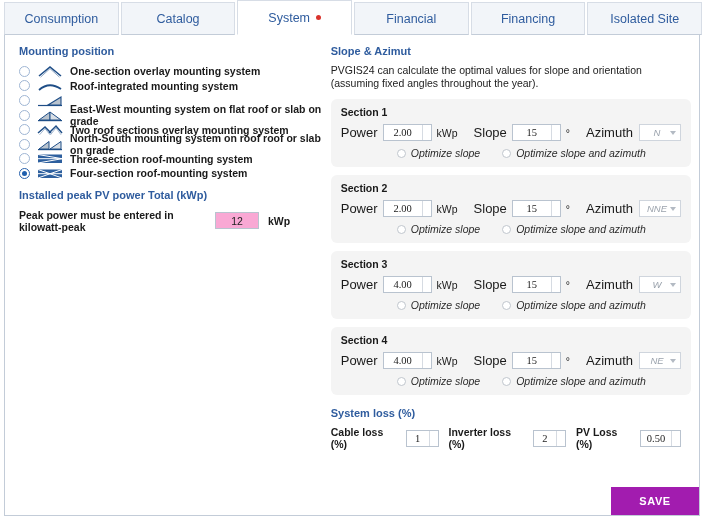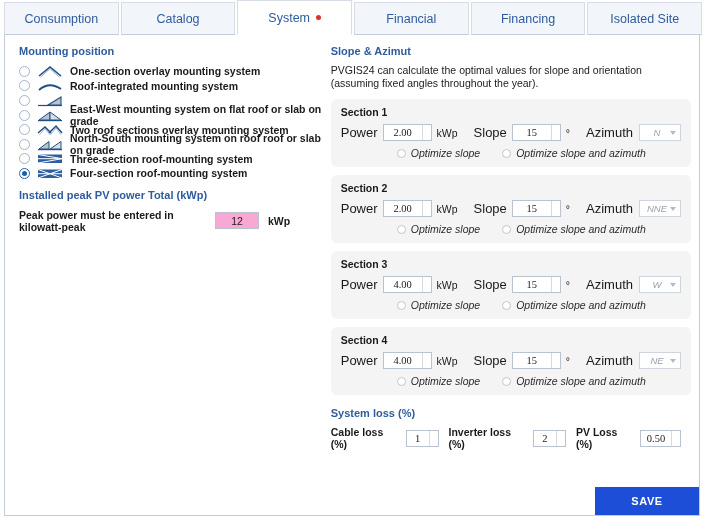--- a/index.html
+++ b/index.html
@@ -255,23 +255,23 @@
     font-weight: bold;
     color: #1a1a1a;
   }
   .loss-row .numwrap { margin: 0 10px 0 5px; }
 
   
   .save-btn {
     position: absolute;
     right: 0px;
     bottom: 0px;
-    width: 104px;
+    width: 88px;
     height: 28px;
-    background: #1d4ed8;
+    background: #a21caf;
     color: #ffffff;
     font-size: 11px;
     font-weight: bold;
     letter-spacing: 0.6px;
     display: flex;
     align-items: center;
     justify-content: center;
     border: none;
     cursor: pointer;
     font-family: "Liberation Sans", sans-serif;

